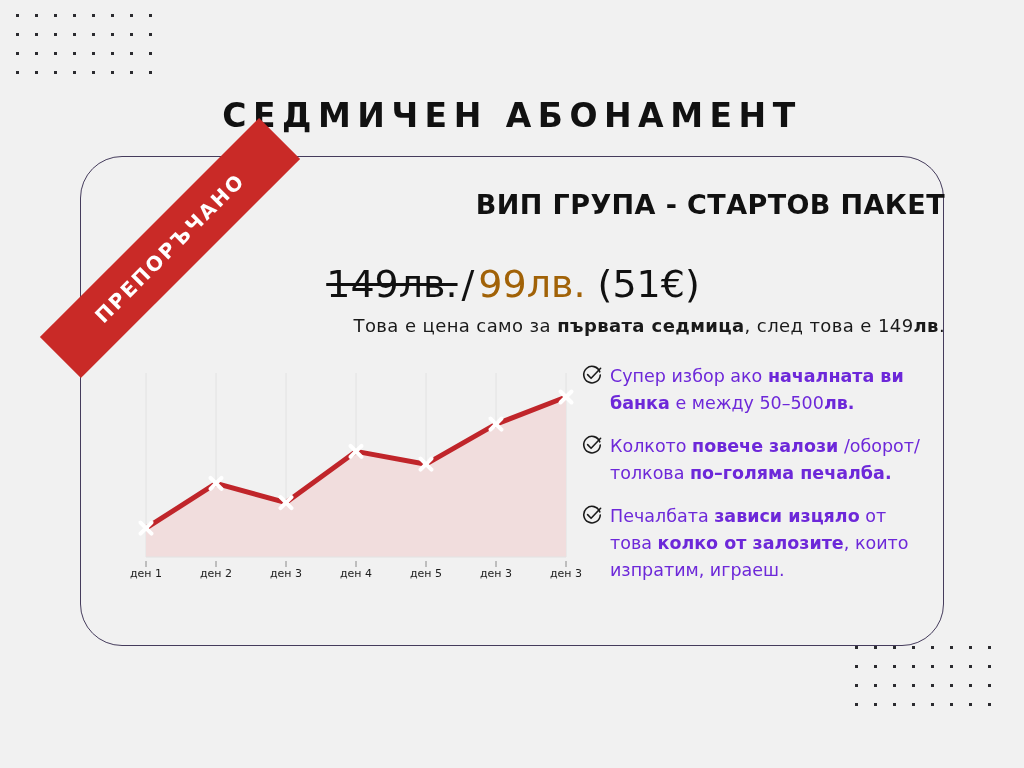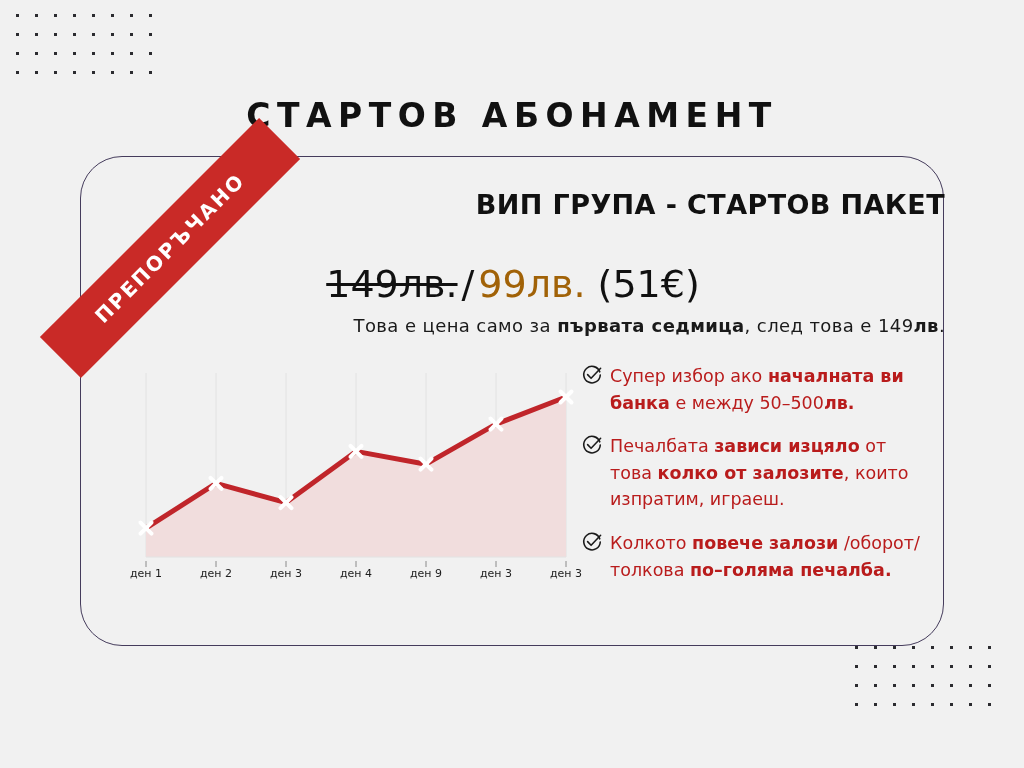--- a/index.html
+++ b/index.html
@@ -199,21 +199,21 @@
   .feature-icon {
     flex: 0 0 auto;
     width: 22px;
     height: 22px;
     margin-right: 7px;
     margin-top: 1px;
   }
   .feature-text {
     font-size: 17.5px;
     line-height: 1.52;
-    color: #b91c1c;
+    color: #6d28d9;
   }
   .feature-text b { font-weight: bold; }
 </style>
 </head>
 <body>
 
 <div class="dot-grid" id="dots-top-left">
     <div class="dot" style="background: rgb(43, 43, 47);"></div>
     <div class="dot" style="background: rgb(43, 43, 47);"></div>
     <div class="dot" style="background: rgb(43, 43, 47);"></div>
@@ -276,21 +276,21 @@
     <div class="dot" style="background: rgb(43, 43, 47);"></div>
     <div class="dot" style="background: rgb(43, 43, 47);"></div>
     <div class="dot" style="background: rgb(43, 43, 47);"></div>
     <div class="dot" style="background: rgb(43, 43, 47);"></div>
     <div class="dot" style="background: rgb(43, 43, 47);"></div>
     <div class="dot" style="background: rgb(43, 43, 47);"></div>
     <div class="dot" style="background: rgb(43, 43, 47);"></div>
     <div class="dot" style="background: rgb(43, 43, 47);"></div>
   </div>
 
-<div class="page-title">СТАРТОВ АБОНАМЕНТ</div>
+<div class="page-title">СЕДМИЧЕН АБОНАМЕНТ</div>
 
 <div class="card">
 
   <div class="ribbon-clip">
     <div class="ribbon">ПРЕПОРЪЧАНО</div>
   </div>
 
   <div class="card-title">ВИП ГРУПА - СТАРТОВ ПАКЕТ</div>
 
 
@@ -348,43 +348,43 @@
         <g>
           <line x1="436.5" y1="20.5" x2="447.5" y2="31.5" stroke="#ffffff" stroke-width="4" stroke-linecap="round"></line>
           <line x1="436.5" y1="31.5" x2="447.5" y2="20.5" stroke="#ffffff" stroke-width="4" stroke-linecap="round"></line>
         </g>
       </svg>
     <div class="chart-labels" id="chart-labels">
         <span style="left: 22px;">ден 1</span>
         <span style="left: 92px;">ден 2</span>
         <span style="left: 162px;">ден 3</span>
         <span style="left: 232px; text-align: center;">ден 4</span>
-        <span style="left: 302px;">ден 9</span>
+        <span style="left: 302px;">ден 5</span>
         <span style="left: 372px;">ден 3</span>
         <span style="left: 442px;">ден 3</span>
       </div>
   </div>
 
   <div class="features" id="features">
       <div class="feature">
         <span class="feature-icon"><svg viewBox="0 0 24 24" width="22" height="22">
             <path d="M20.5 8.6A9 9 0 1 0 21 12" fill="none" stroke="#1a1a1a" stroke-width="1.7" stroke-linecap="round"></path>
             <path d="M7.2 11.6 L11 15.6 L21.4 4.6" fill="none" stroke="#1a1a1a" stroke-width="1.7" stroke-linecap="round" stroke-linejoin="round"></path>
           </svg></span>
         <div class="feature-text"><span>Супер избор ако </span><b>началната ви банка</b><span> е между 50–500</span><b>лв.</b></div>
       </div>
       <div class="feature">
         <span class="feature-icon"><svg viewBox="0 0 24 24" width="22" height="22">
             <path d="M20.5 8.6A9 9 0 1 0 21 12" fill="none" stroke="#1a1a1a" stroke-width="1.7" stroke-linecap="round"></path>
             <path d="M7.2 11.6 L11 15.6 L21.4 4.6" fill="none" stroke="#1a1a1a" stroke-width="1.7" stroke-linecap="round" stroke-linejoin="round"></path>
           </svg></span>
-        <div class="feature-text"><span>Печалбата </span><b>зависи изцяло</b><span> от това </span><b>колко от залозите</b><span>, които изпратим, играеш.</span></div>
+        <div class="feature-text"><span>Колкото </span><b>повече залози</b><span> /оборот/ толкова </span><b>по–голяма печалба.</b></div>
       </div>
       <div class="feature">
         <span class="feature-icon"><svg viewBox="0 0 24 24" width="22" height="22">
             <path d="M20.5 8.6A9 9 0 1 0 21 12" fill="none" stroke="#1a1a1a" stroke-width="1.7" stroke-linecap="round"></path>
             <path d="M7.2 11.6 L11 15.6 L21.4 4.6" fill="none" stroke="#1a1a1a" stroke-width="1.7" stroke-linecap="round" stroke-linejoin="round"></path>
           </svg></span>
-        <div class="feature-text"><span>Колкото </span><b>повече залози</b><span> /оборот/ толкова </span><b>по–голяма печалба.</b></div>
+        <div class="feature-text"><span>Печалбата </span><b>зависи изцяло</b><span> от това </span><b>колко от залозите</b><span>, които изпратим, играеш.</span></div>
       </div>
     </div>
 
 </div>
 
 </body></html>

